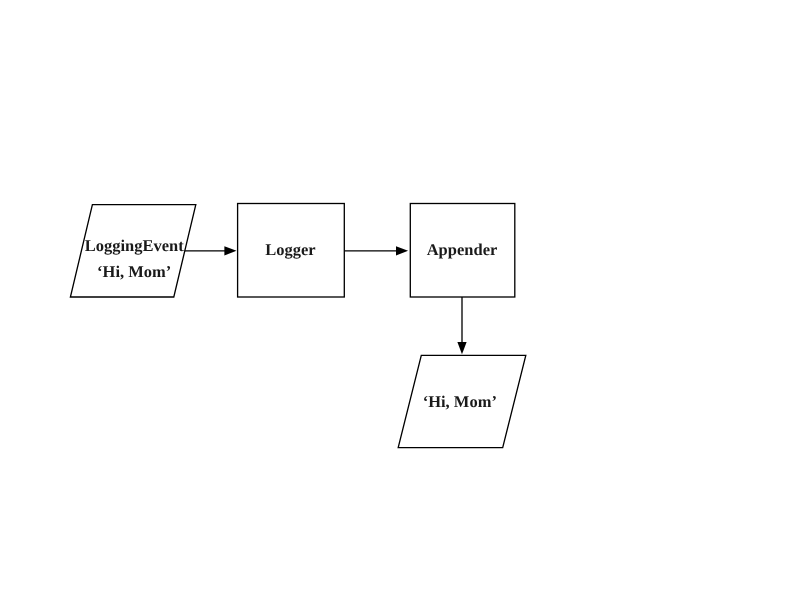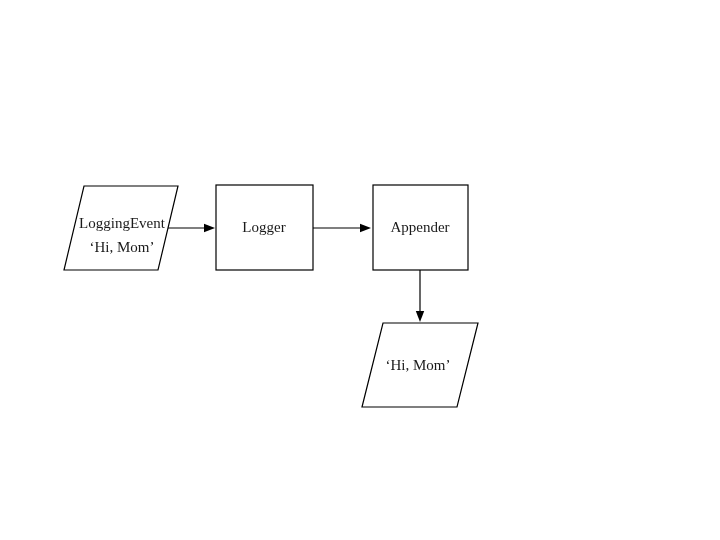--- a/index.html
+++ b/index.html
@@ -7,20 +7,21 @@
     padding: 0;
     background: var(--color-background, #ffffff);
   }
   .stage {
     position: relative;
     width: 592px;
     height: 540px;
     background: var(--color-background, #ffffff);
     overflow: hidden;
     font-family: "Liberation Serif", "DejaVu Serif", serif;
+    font-weight: bold;
   }
   svg .shape {
     fill: var(--color-shape_fill, #ffffff);
     stroke: var(--color-line, #000000);
     stroke-width: 1.2;
   }
   svg .edge-line {
     stroke: var(--color-line, #000000);
     stroke-width: 1.2;
     fill: none;

